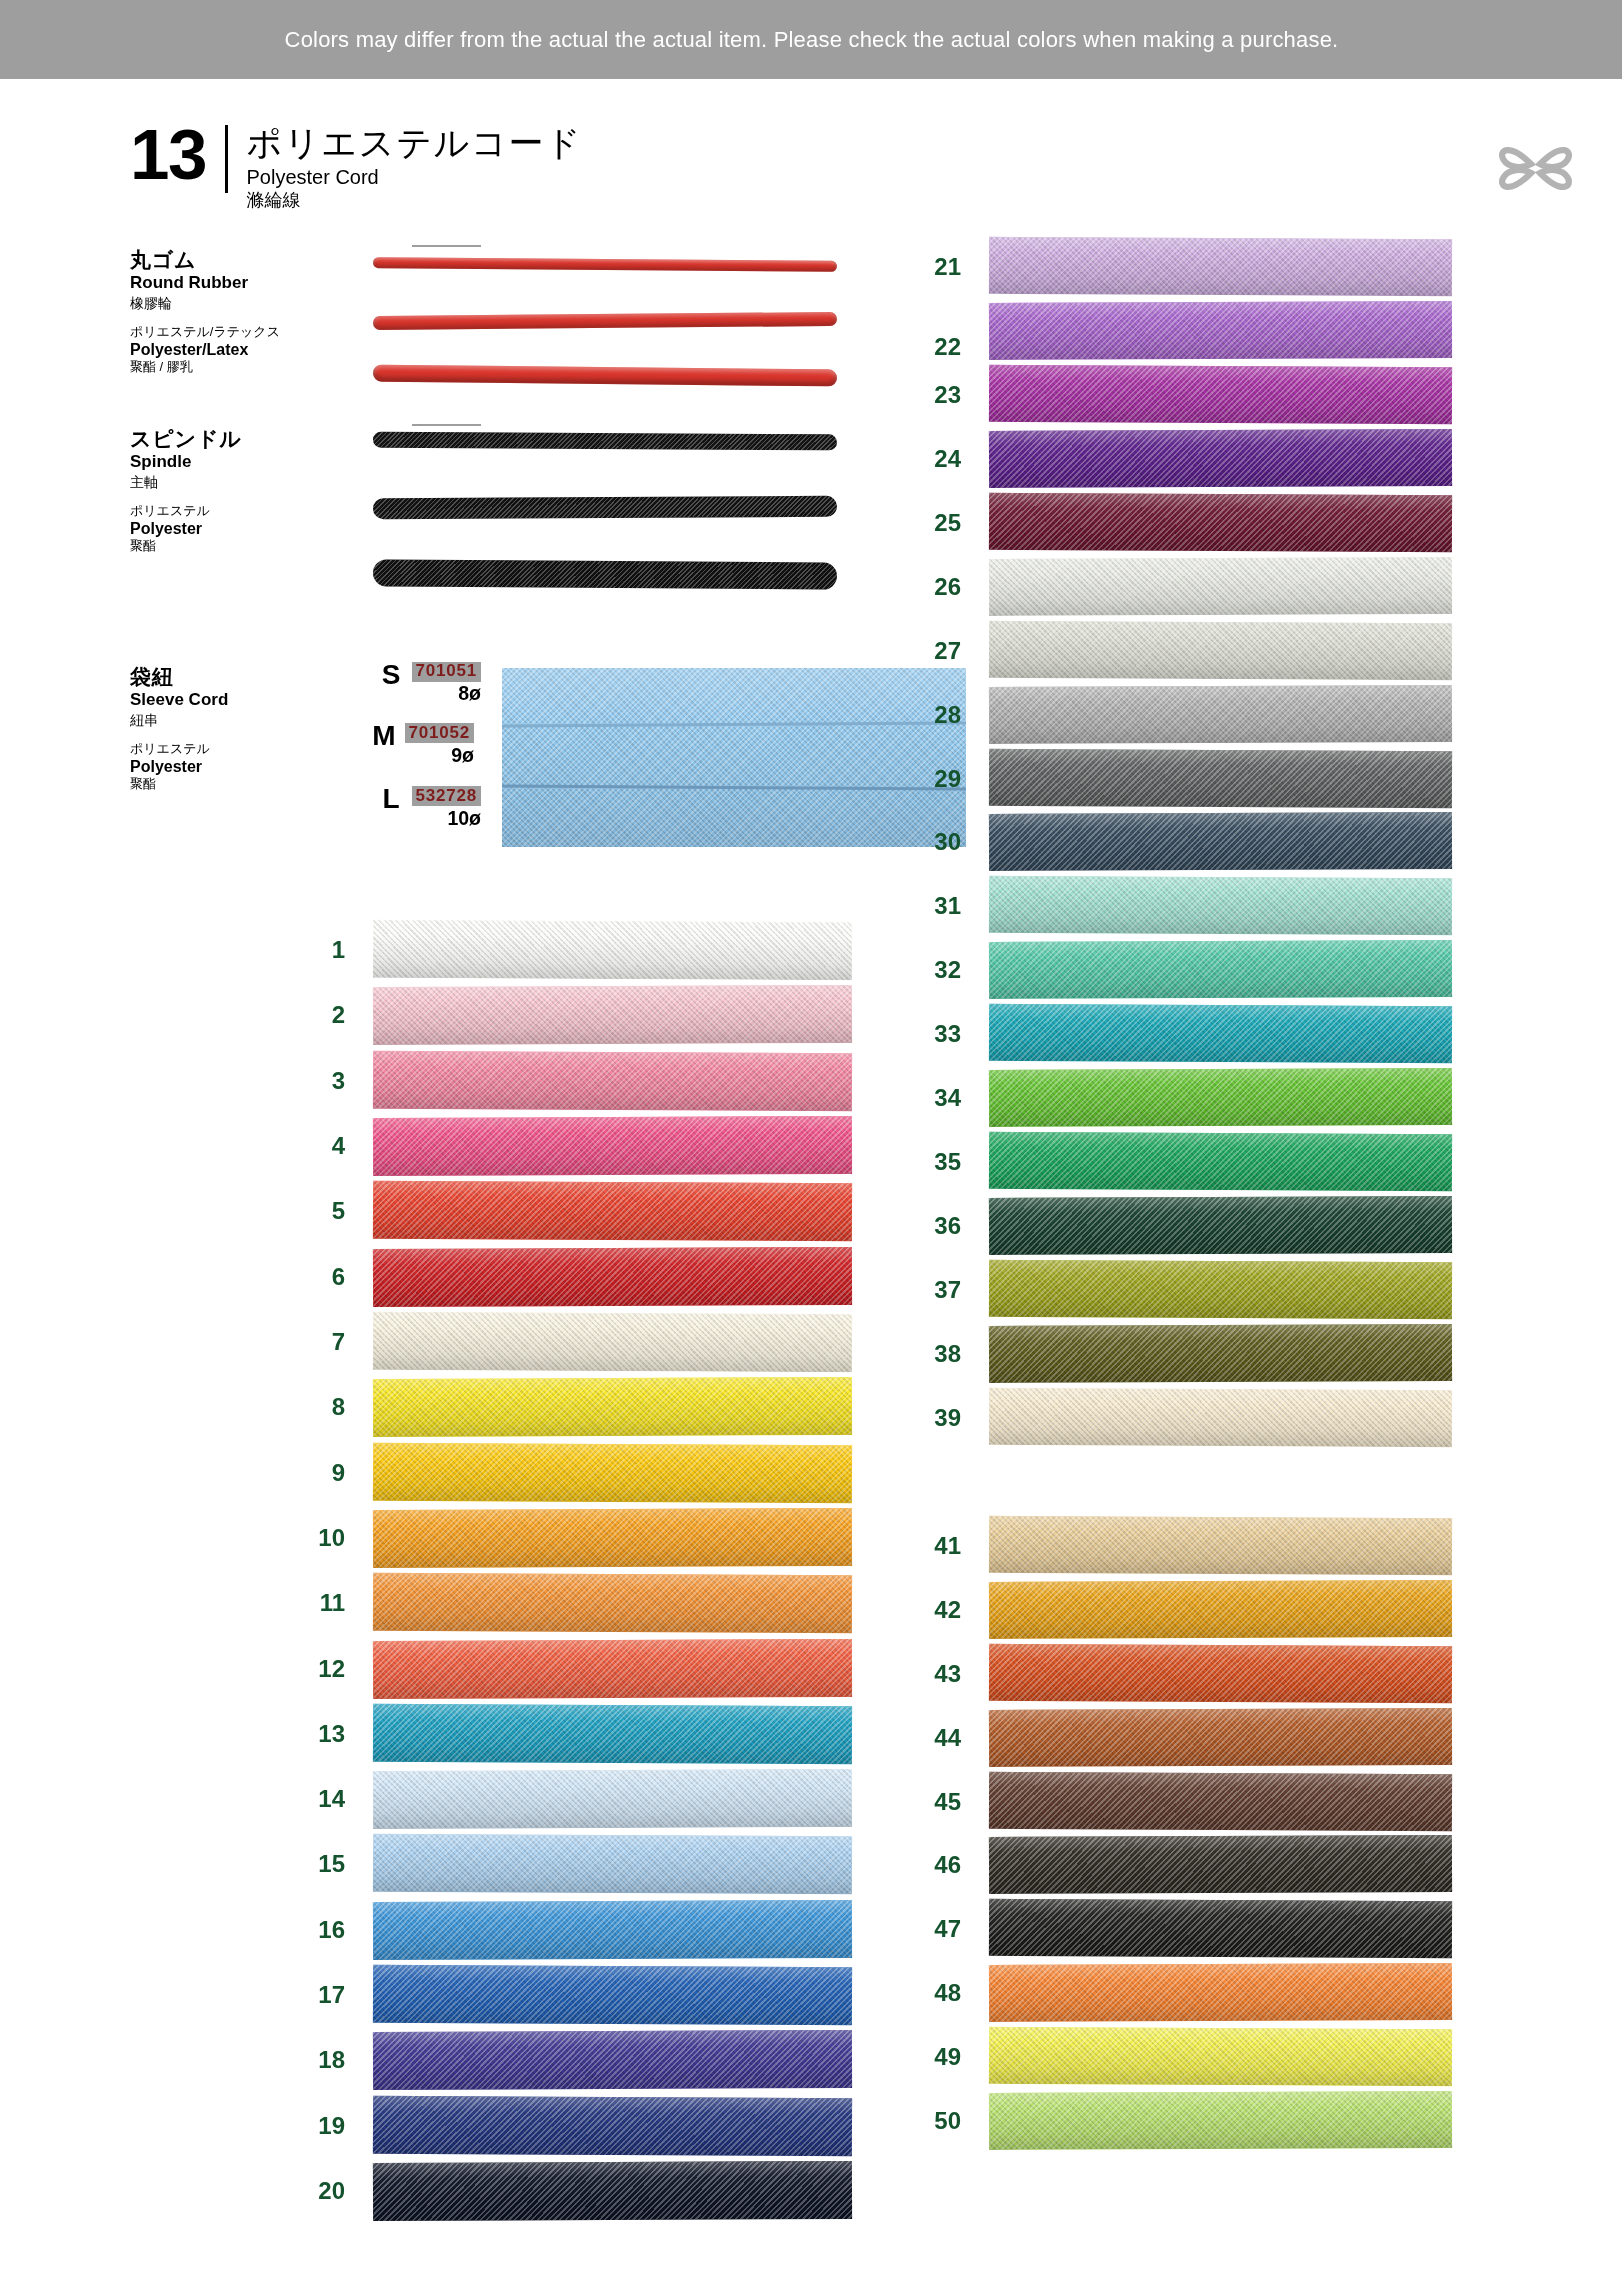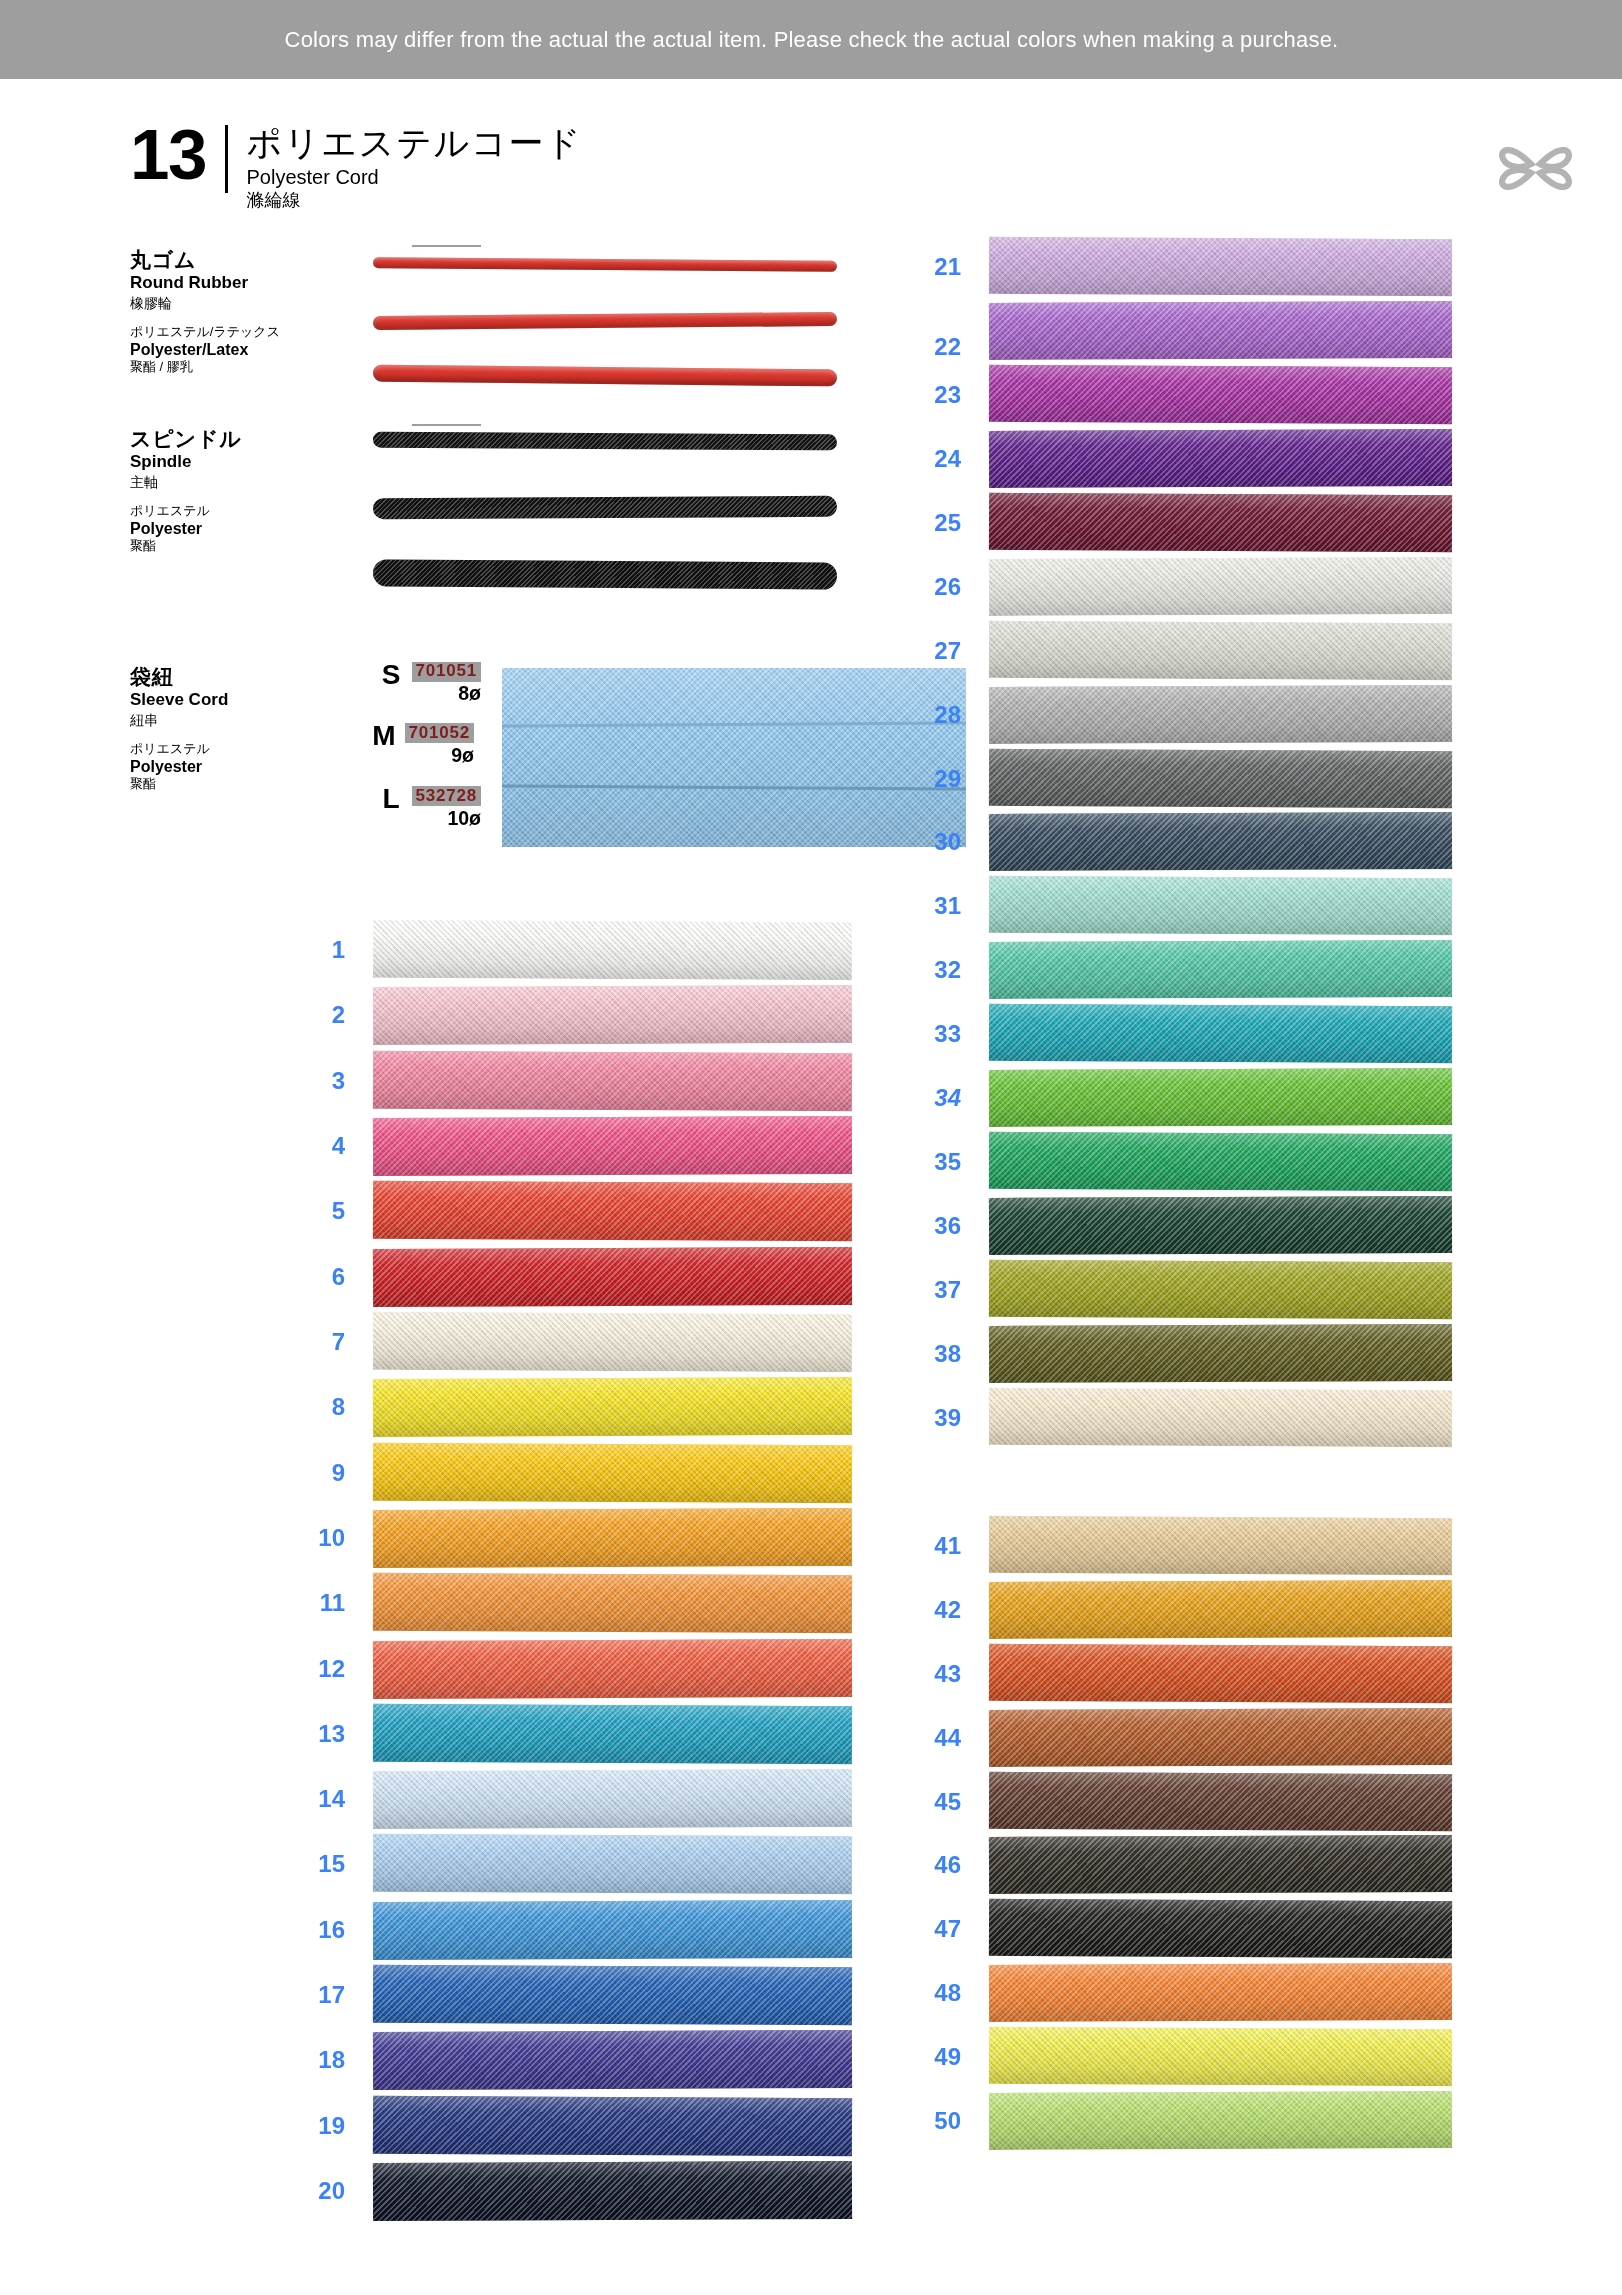--- a/index.html
+++ b/index.html
@@ -185,21 +185,21 @@
   .swatch-col { position: absolute; }
   .swatch-row {
     position: absolute;
     left: 0;
     width: 100%;
   }
   .swatch-num {
     position: absolute;
     font-size: 24px;
     font-weight: bold;
-    color: #3b82f6;
+    color: #14532d;
     text-align: right;
     line-height: 1;
   }
   .swatch-band {
     position: absolute;
     top: 0;
     height: 100%;
   }
 
   
@@ -628,21 +628,21 @@
       </div>
     </div>
     <div class="swatch-row" style="top: 767px; height: 64px;">
       <div class="swatch-num" style="left: 0px; width: 77px; top: 20px;">33</div>
       <div class="swatch-band" style="left: 105px; width: 463px; height: 57px; top: 3.2px; background: rgb(23, 166, 181); overflow: hidden; transform: rotate(0.28deg);">
         <div class="weave"></div>
         <div class="shade-tb"></div>
       </div>
     </div>
     <div class="swatch-row" style="top: 831px; height: 64px;">
-      <div class="swatch-num" style="left: 0px; width: 77px; top: 20px; font-style: italic;">34</div>
+      <div class="swatch-num" style="left: 0px; width: 77px; top: 20px;">34</div>
       <div class="swatch-band" style="left: 105px; width: 463px; height: 57px; top: 3.2px; background: rgb(99, 194, 48); overflow: hidden; transform: rotate(-0.24deg);">
         <div class="weave"></div>
         <div class="shade-tb"></div>
       </div>
     </div>
     <div class="swatch-row" style="top: 895px; height: 64px;">
       <div class="swatch-num" style="left: 0px; width: 77px; top: 20px;">35</div>
       <div class="swatch-band" style="left: 105px; width: 463px; height: 57px; top: 3.2px; background: rgb(25, 165, 91); overflow: hidden; transform: rotate(0.28deg);">
         <div class="weave"></div>
         <div class="shade-tb"></div>

